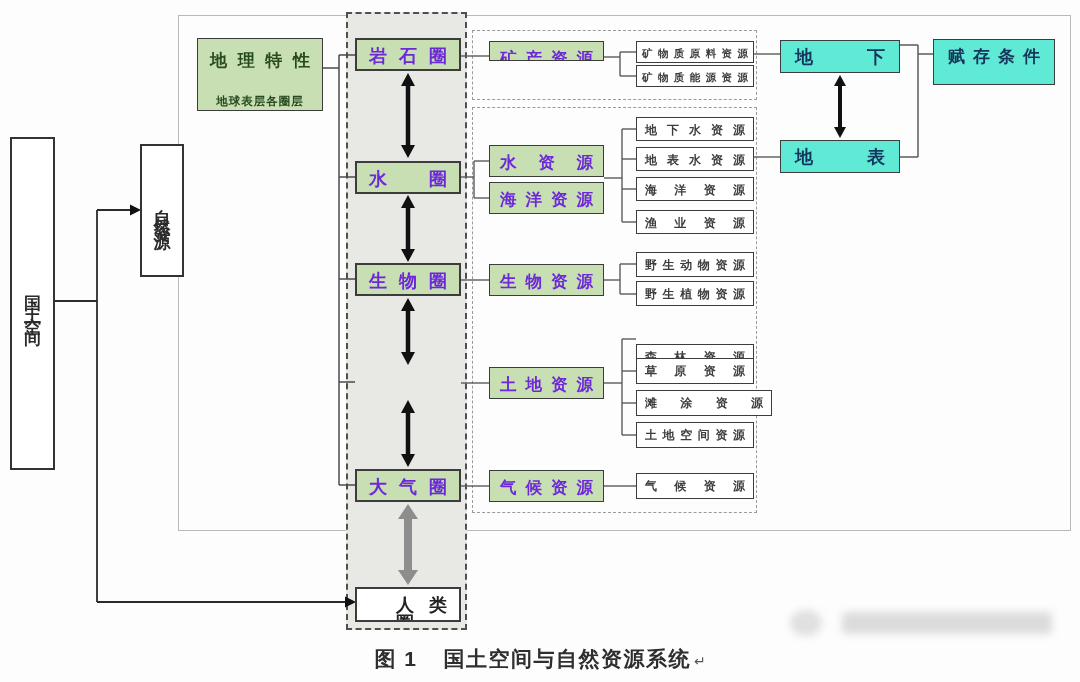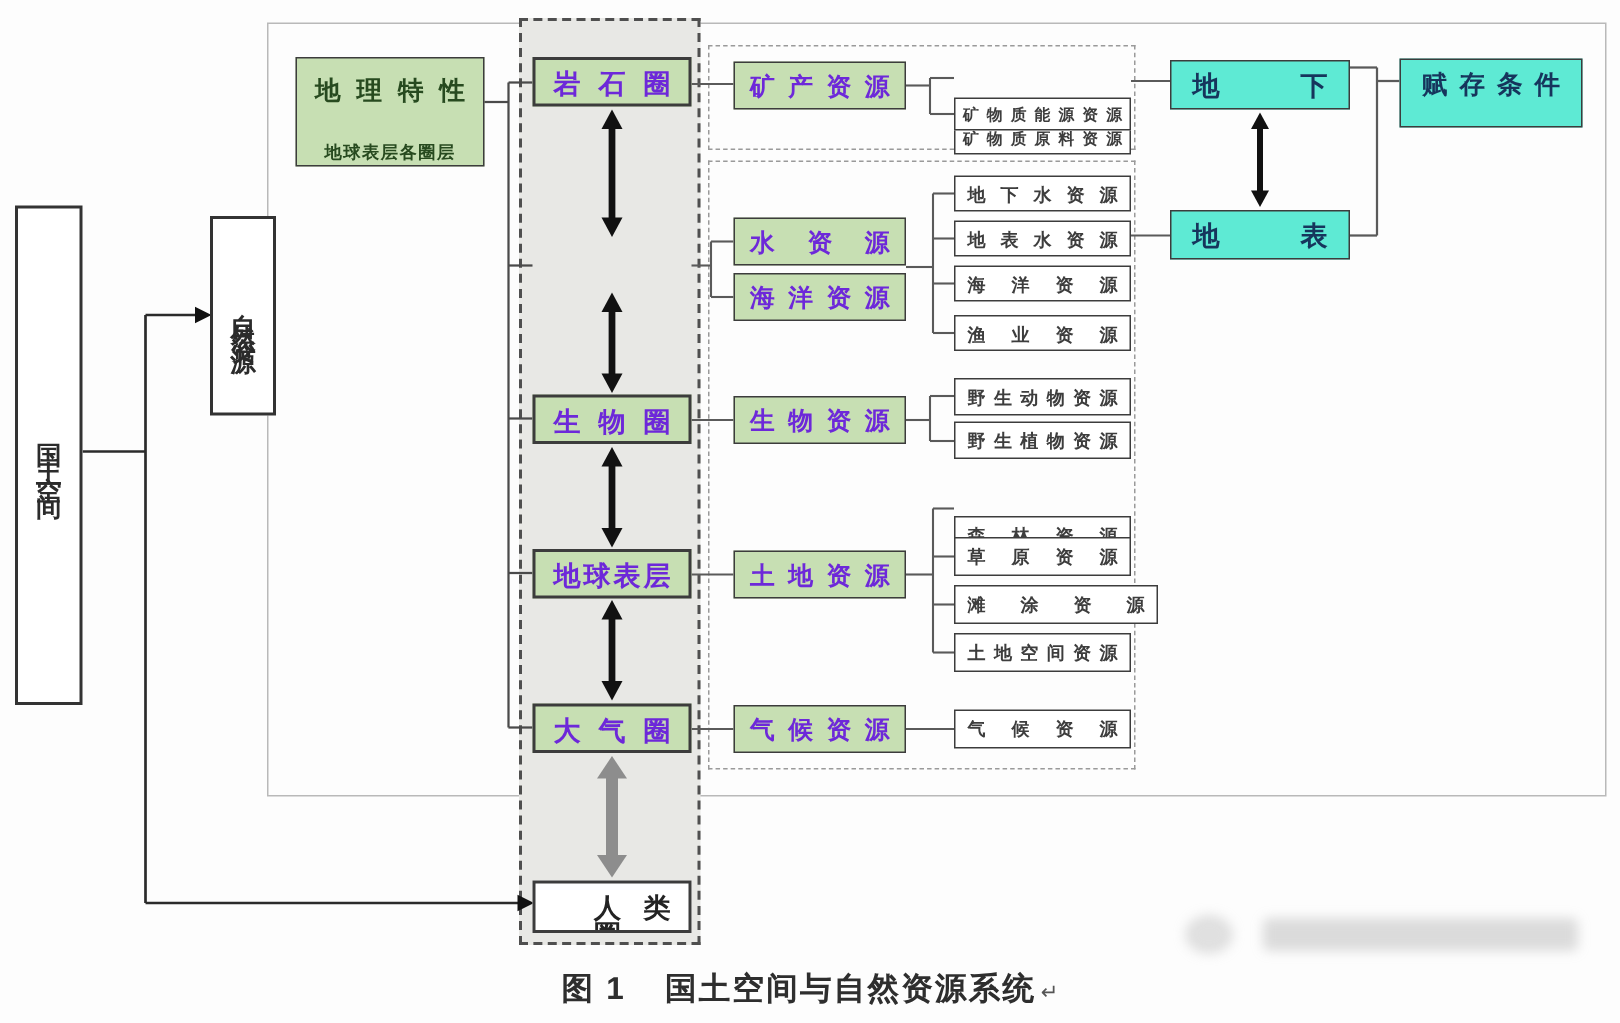--- a/index.html
+++ b/index.html
@@ -156,33 +156,33 @@
   <div class="abs vbox" style="left:140px;top:144px;width:44px;height:133px;letter-spacing:8px;">
     <span>自然资源</span>
   </div>
 
   <div class="abs geo" style="left:197px;top:38px;width:126px;height:73px;">
     <span class="t1">地理特性</span>
     <span class="t2">地球表层各圈层</span>
   </div>
 
   <div class="abs box green sphere" style="left:355px;top:38px;width:106px;height:33px;">岩石圈</div>
+  <div class="abs box green sphere" style="left:355px;top:161px;width:106px;height:33px;">水圈</div>
   <div class="abs box green sphere" style="left:355px;top:263px;width:106px;height:33px;">生物圈</div>
-  <div class="abs box green sphere" style="left:355px;top:366px;width:106px;height:33px;">地球表层</div>
   <div class="abs box green sphere" style="left:355px;top:469px;width:106px;height:33px;">大气圈</div>
   <div class="abs box sphere" style="left:355px;top:587px;width:106px;height:35px;color:#232323;font-weight:700;background:#fff;padding-left:39px;">人类圈</div>
 
-  <div class="abs box green cat" style="left:489px;top:41px;width:115px;height:32px;">矿产资源</div>
+  <div class="abs box green cat" style="left:489px;top:41px;width:115px;height:20px;">矿产资源</div>
   <div class="abs box green cat" style="left:489px;top:145px;width:115px;height:32px;">水资源</div>
   <div class="abs box green cat" style="left:489px;top:182px;width:115px;height:32px;">海洋资源</div>
   <div class="abs box green cat" style="left:489px;top:264px;width:115px;height:32px;">生物资源</div>
   <div class="abs box green cat" style="left:489px;top:367px;width:115px;height:32px;">土地资源</div>
   <div class="abs box green cat" style="left:489px;top:470px;width:115px;height:32px;">气候资源</div>
 
-  <div class="abs box sub small" style="left:636px;top:41px;width:118px;height:22px;margin-top:40px;">矿物质原料资源</div>
+  <div class="abs box sub small" style="left:636px;top:41px;width:118px;height:22px;">矿物质原料资源</div>
   <div class="abs box sub small" style="left:636px;top:65px;width:118px;height:22px;">矿物质能源资源</div>
   <div class="abs box sub" style="left:636px;top:117px;width:118px;height:24px;">地下水资源</div>
   <div class="abs box sub" style="left:636px;top:147px;width:118px;height:24px;">地表水资源</div>
   <div class="abs box sub" style="left:636px;top:177px;width:118px;height:24px;">海洋资源</div>
   <div class="abs box sub" style="left:636px;top:210px;width:118px;height:24px;">渔业资源</div>
   <div class="abs box sub" style="left:636px;top:252px;width:118px;height:25px;">野生动物资源</div>
   <div class="abs box sub" style="left:636px;top:281px;width:118px;height:25px;">野生植物资源</div>
   <div class="abs box sub" style="left:636px;top:344px;width:118px;height:26px;">森林资源</div>
   <div class="abs box sub" style="left:636px;top:358px;width:118px;height:26px;">草原资源</div>
   <div class="abs box sub" style="left:636px;top:390px;width:136px;height:26px;">滩涂资源</div>

